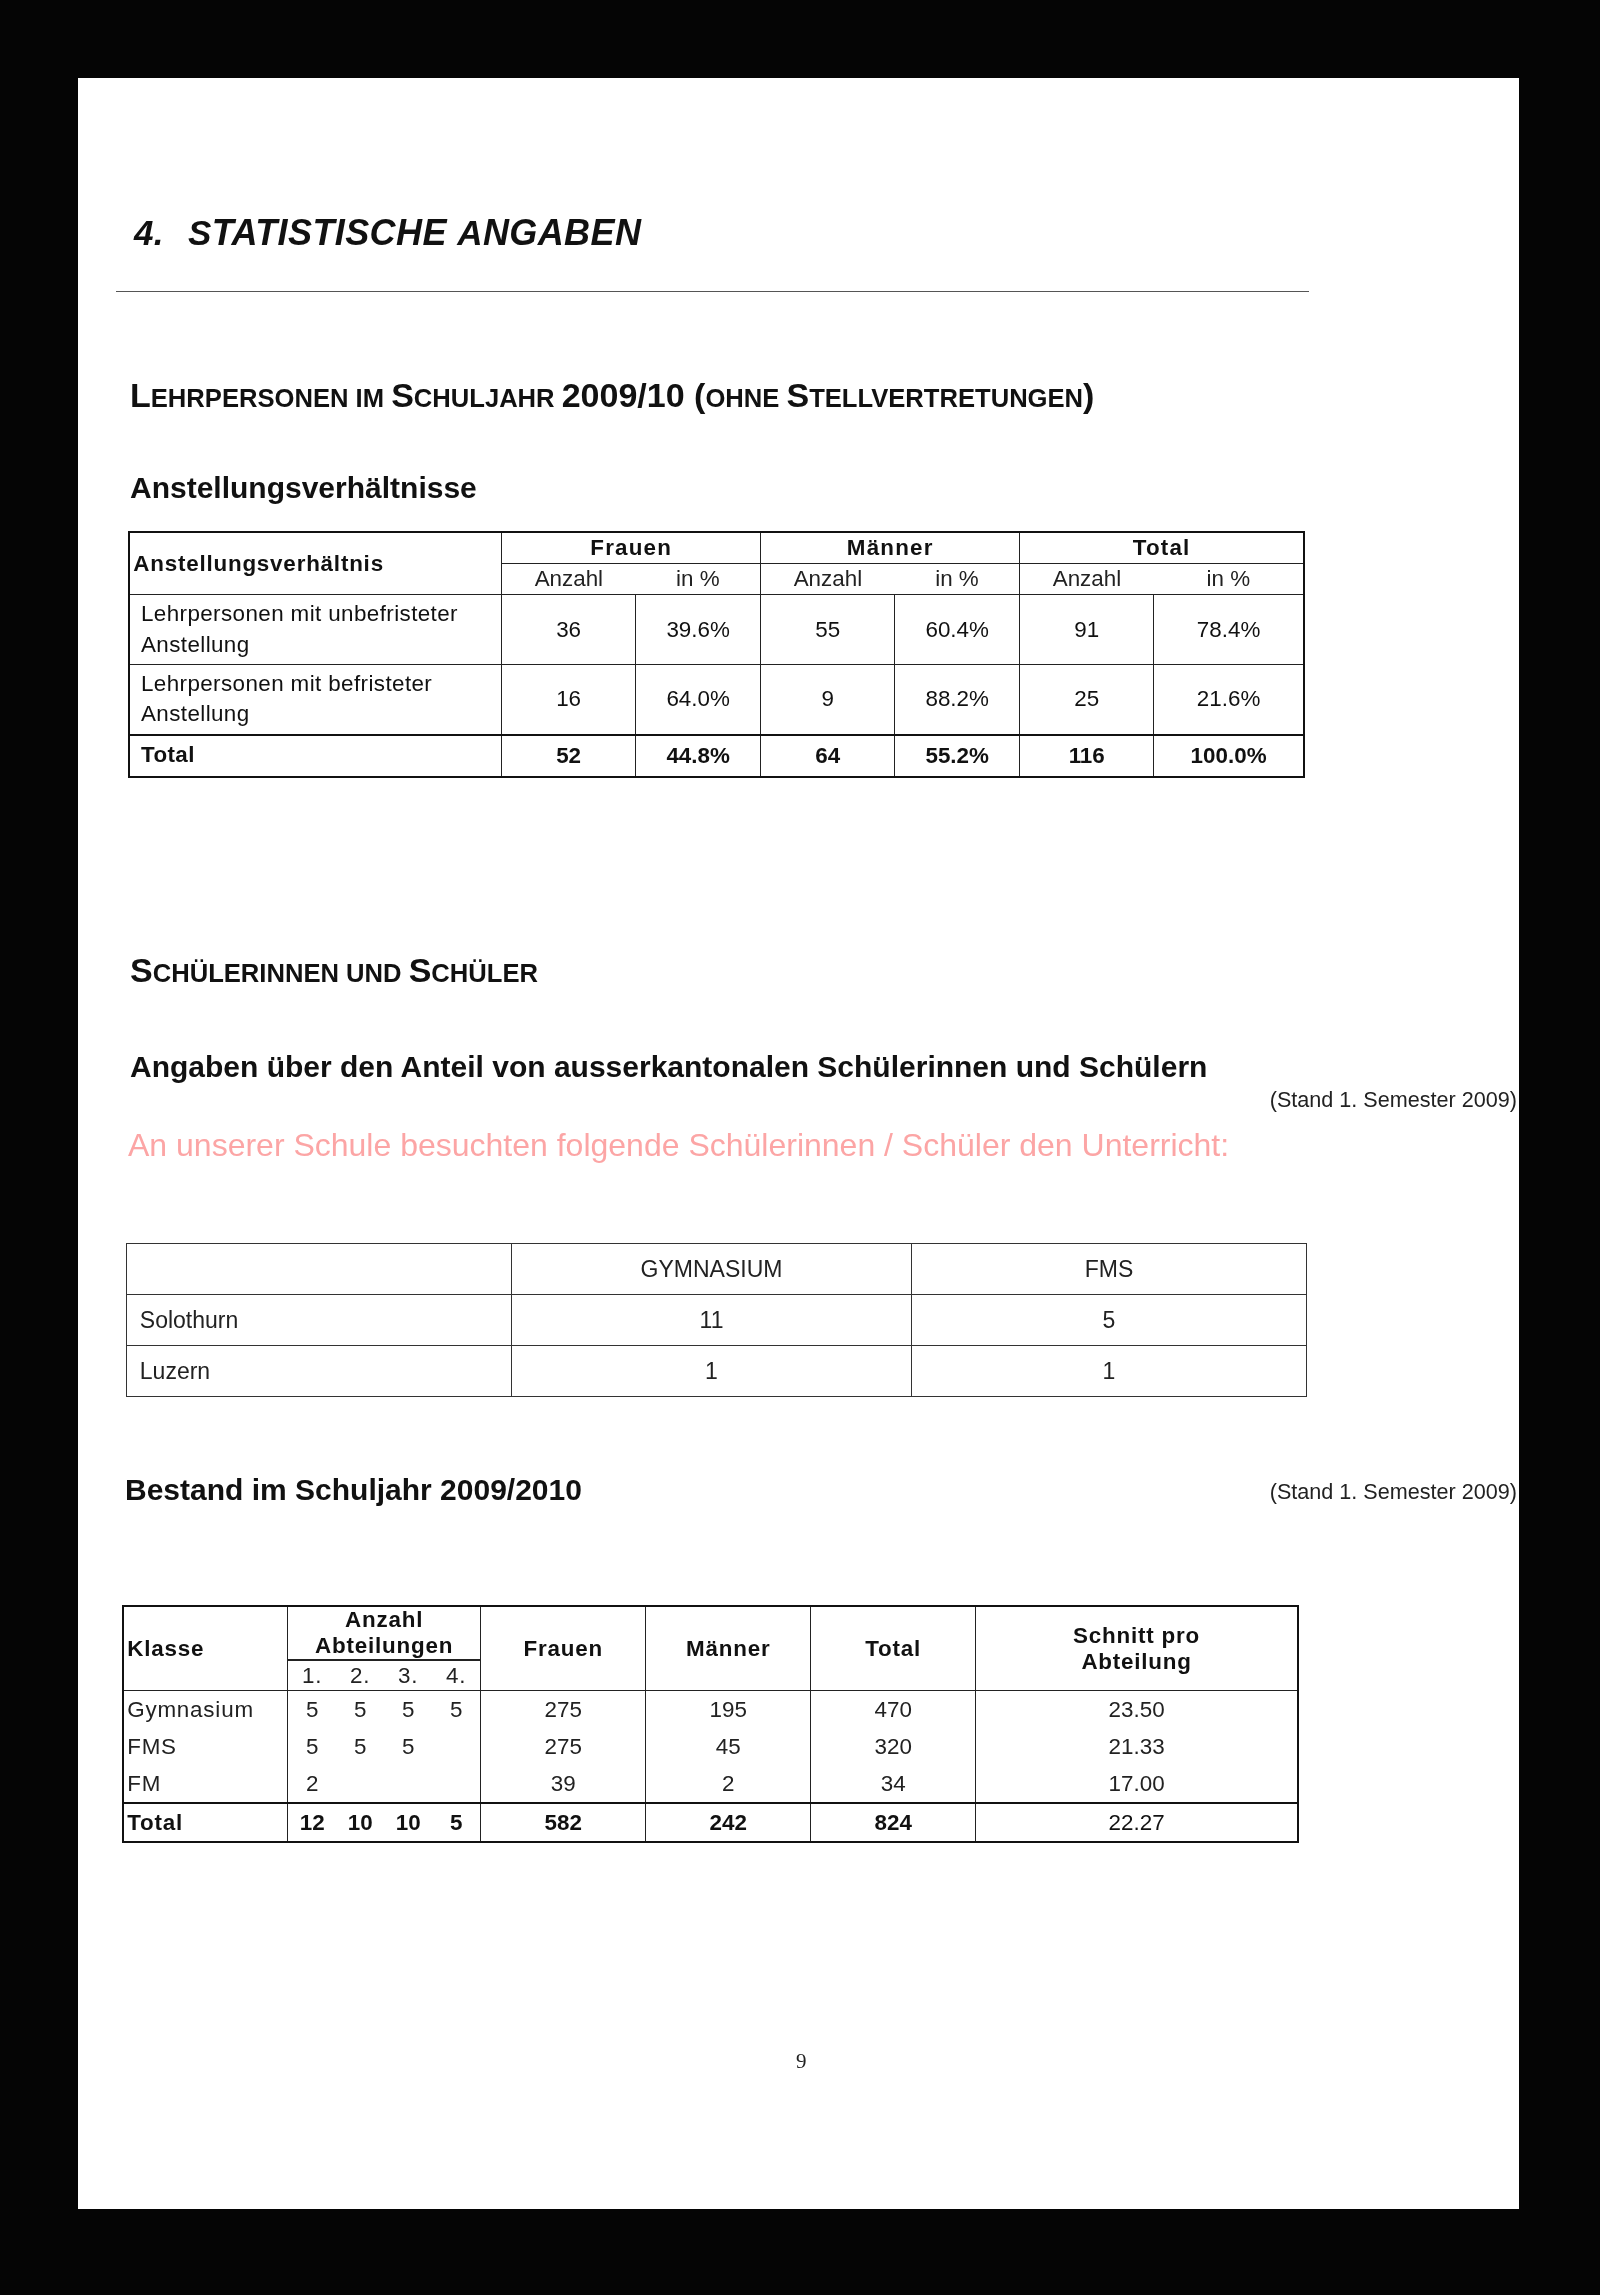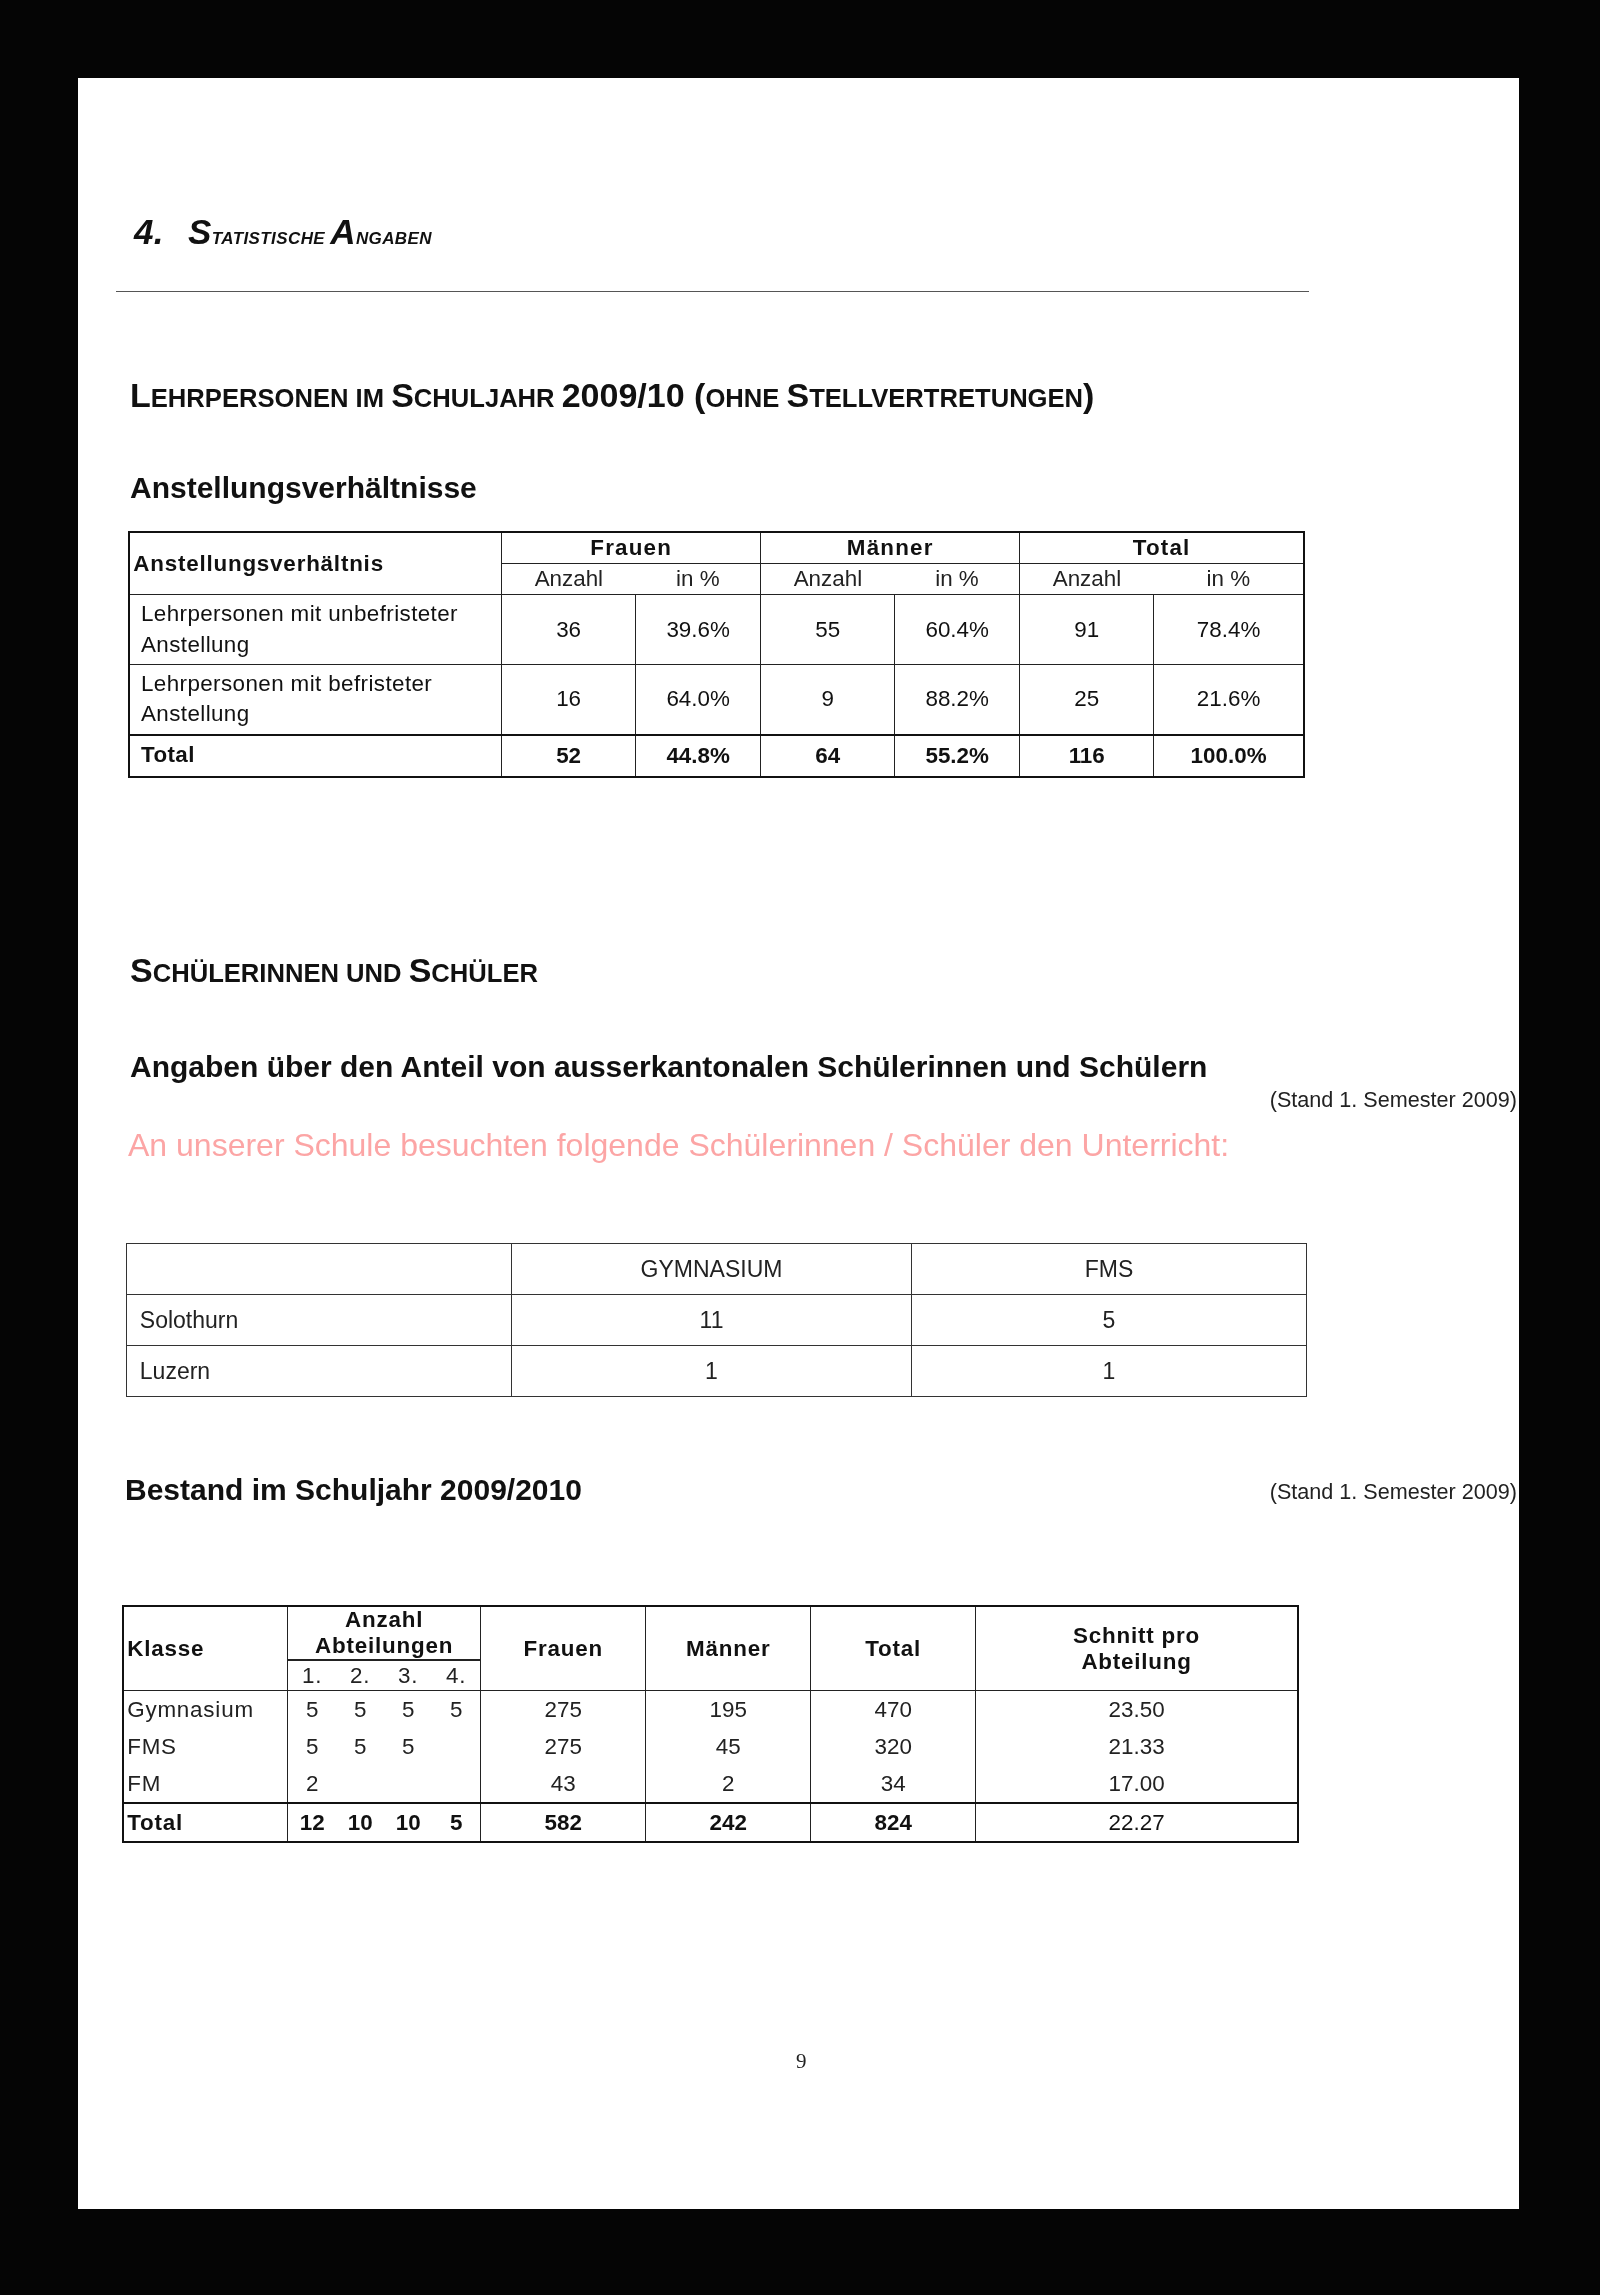--- a/index.html
+++ b/index.html
@@ -21,21 +21,21 @@
 
     
     .chapter {
       left: 134px; top: 212px;
       font-size: 35px; font-style: italic; font-weight: bold;
       letter-spacing: 0.4px;
       white-space: nowrap;
     }
     .chapter .num { margin-right: 24px; }
     .sc-big { font-size: 35px; }
-    .sc-small { font-size: 17px; margin-top: 14px; }
+    .sc-small { font-size: 36px; margin-top: 14px; }
     .rule {
       left: 116px; top: 291px;
       width: 1193px; height: 0;
       border-top: 1.6px solid #555;
     }
 
     .h2 {
       font-weight: bold; white-space: nowrap;
     }
     .h2 .b { font-size: 34px; }
@@ -226,21 +226,21 @@
     <td class="vb">45</td>
     <td class="vb">320</td>
     <td class="vb">21.33</td>
   </tr>
   <tr class="data">
     <td class="lbl">FM</td>
     <td class="vb n">2</td>
     <td class="n"></td>
     <td class="n"></td>
     <td class="n"></td>
-    <td class="vb">43</td>
+    <td class="vb">39</td>
     <td class="vb">2</td>
     <td class="vb">34</td>
     <td class="vb">17.00</td>
   </tr>
   <tr class="total">
     <td class="lbl" style="font-weight:bold !important">Total</td>
     <td class="vb n">12</td>
     <td class="n">10</td>
     <td class="n">10</td>
     <td class="n">5</td>

